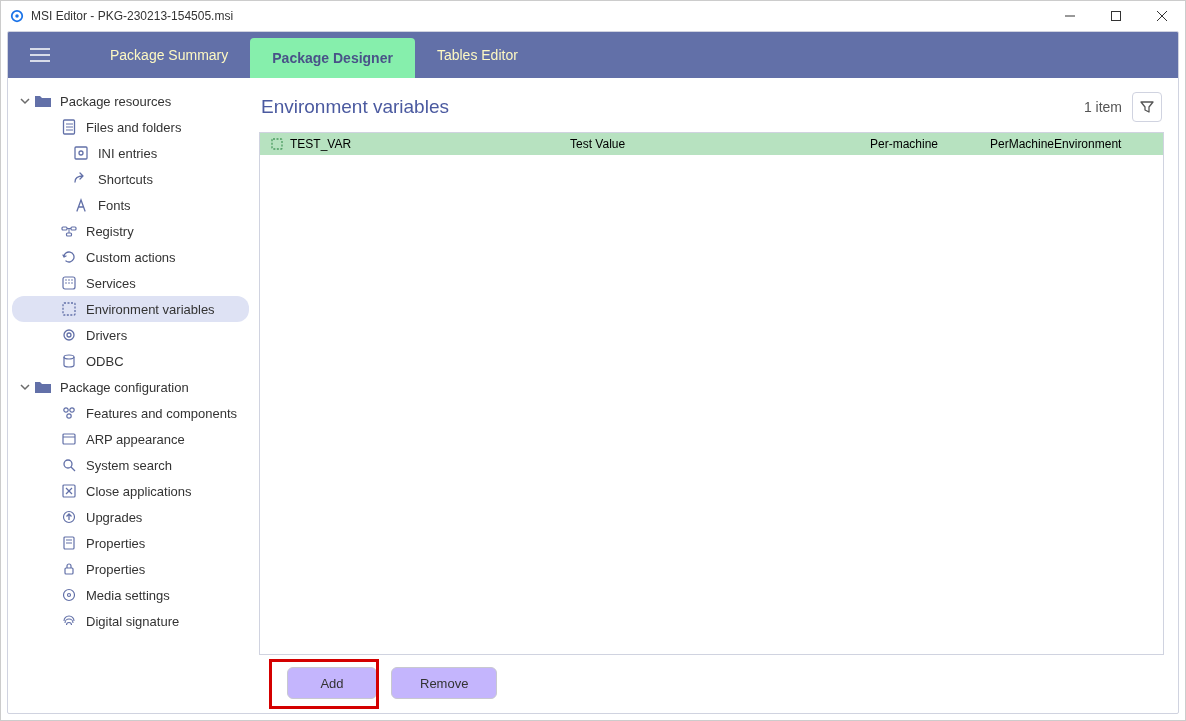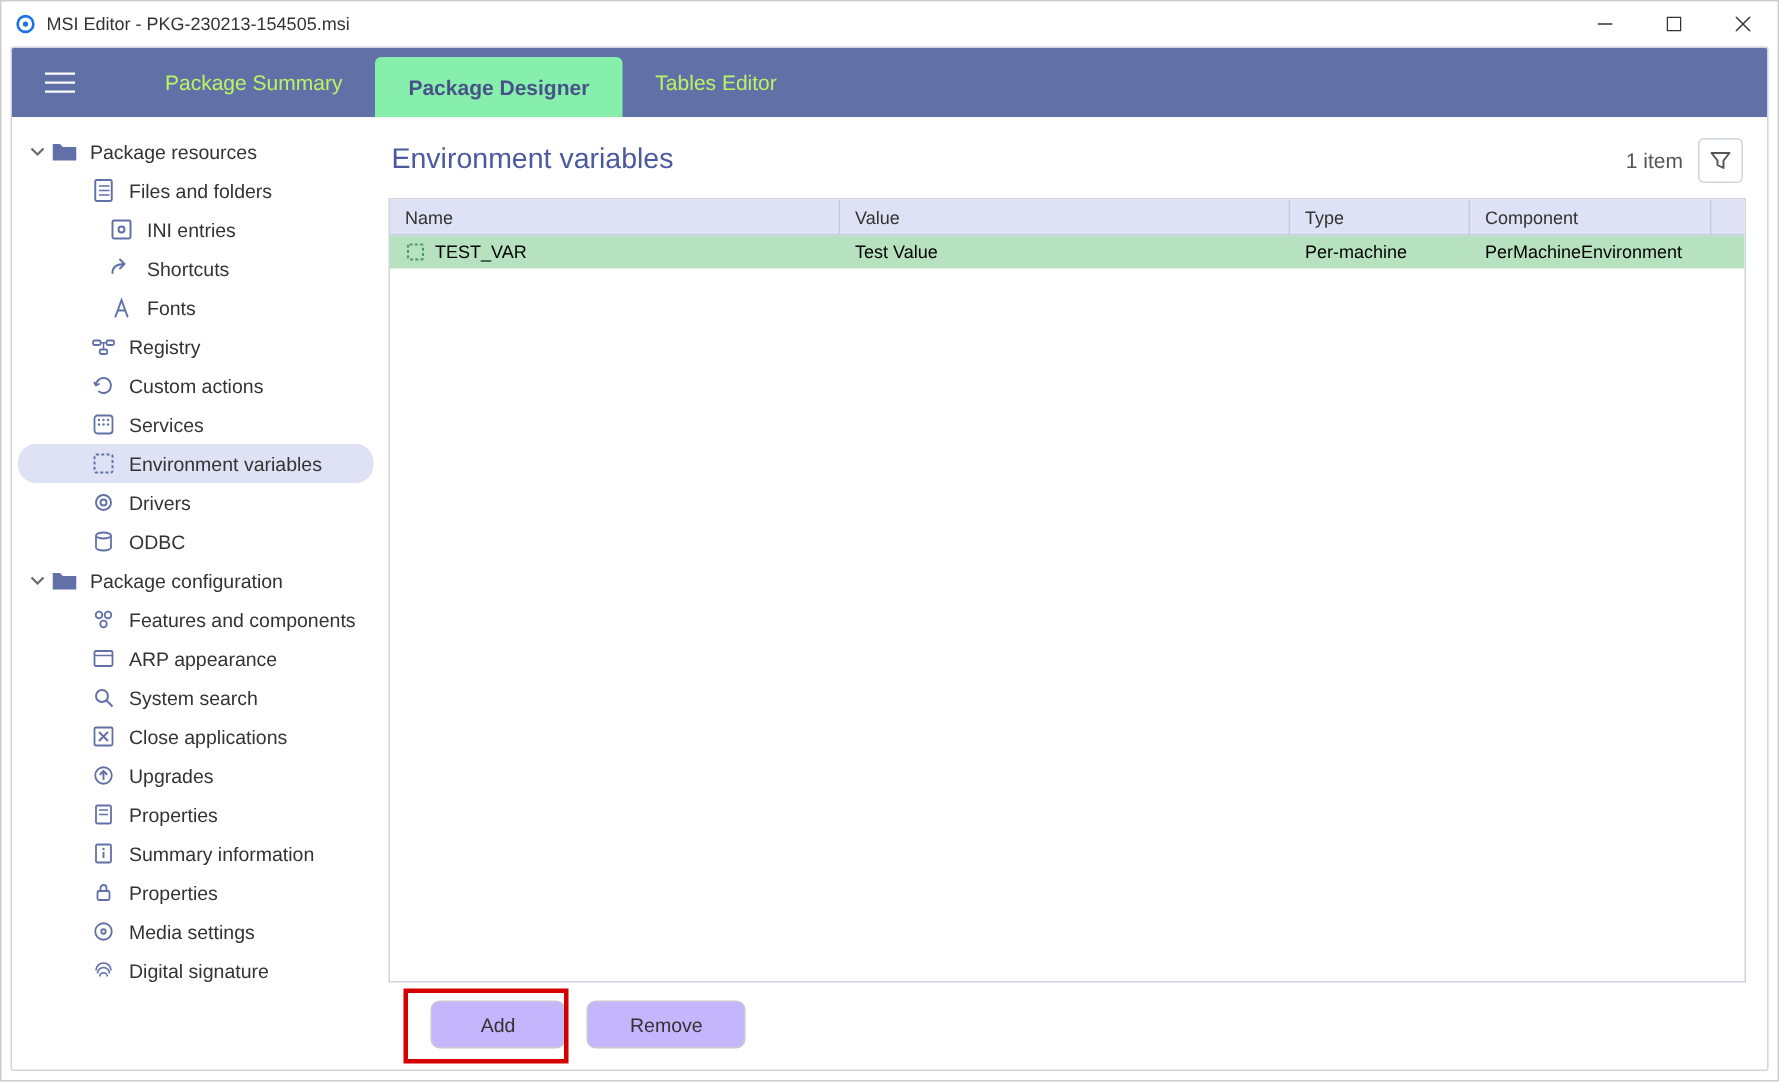--- a/index.html
+++ b/index.html
@@ -13,21 +13,21 @@
 .titlebar .controls div { width: 46px; height: 30px; display: flex; align-items: center; justify-content: center; cursor: pointer; }
 
 
 .outer { padding: 0 6px 6px 6px; height: calc(100% - 30px); }
 .frame { border: 1px solid #d0d3e0; height: 100%; background: #fff; display: flex; flex-direction: column; border-radius: 2px; overflow: hidden; }
 
 
 .topnav { height: 46px; background: #6270a8; display: flex; align-items: flex-end; padding-left: 14px; }
 .hamburger { width: 36px; height: 46px; display: flex; align-items: center; justify-content: center; margin-right: 30px; cursor: pointer; }
 .hamburger svg { stroke: #fff; }
-.tab { height: 46px; padding: 0 22px; display: flex; align-items: center; color: #bef264; font-size: 14px; cursor: pointer; }
+.tab { height: 46px; padding: 0 22px; display: flex; align-items: center; color: #fef9c3; font-size: 14px; cursor: pointer; }
 .tab.active { background: #86efac; color: #495288; border-top-left-radius: 4px; border-top-right-radius: 4px; font-weight: 700; margin-top: 6px; height: 40px; }
 
 
 .body { flex: 1; display: flex; overflow: hidden; }
 
 
 .sidebar { width: 245px; padding: 10px 4px 10px 4px; overflow-y: auto; }
 .tree-section { font-size: 13px; }
 .tree-row { display: flex; align-items: center; height: 26px; cursor: pointer; border-radius: 12px; padding-right: 8px; }
 .tree-row.selected { background: #dee2f4; }
@@ -345,32 +345,20 @@
       <span class="tree-icon">
                 <svg width="14" height="14" viewBox="0 0 14 14">
                   <rect x="2" y="1" width="10" height="12" rx="1" fill="none" stroke="#6270a8" stroke-width="1.2"></rect>
                   <line x1="4" y1="4" x2="10" y2="4" stroke="#6270a8"></line>
                   <line x1="4" y1="7" x2="10" y2="7" stroke="#6270a8"></line>
                 </svg>
               </span>
       <span class="tree-label">Properties</span>
     </div>
 
-    <div class="tree-row tree-indent-1">
-      <span class="tree-caret placeholder"></span>
-              <span class="tree-caret placeholder"></span>
-      <span class="tree-icon">
-                <svg width="14" height="14" viewBox="0 0 14 14">
-                  <rect x="2" y="1" width="10" height="12" rx="1" fill="none" stroke="#6270a8" stroke-width="1.2"></rect>
-                  <circle cx="7" cy="4" r="0.8" fill="#6270a8"></circle>
-                  <line x1="7" y1="6" x2="7" y2="10" stroke="#6270a8" stroke-width="1.3"></line>
-                </svg>
-              </span>
-      <span class="tree-label">Summary information</span>
-    </div>
 
     <div class="tree-row tree-indent-1">
       <span class="tree-caret placeholder"></span>
               <span class="tree-caret placeholder"></span>
       <span class="tree-icon">
                 <svg width="14" height="14" viewBox="0 0 14 14">
                   <rect x="3" y="6" width="8" height="6" rx="1" fill="none" stroke="#6270a8" stroke-width="1.2"></rect>
                   <path d="M5 6 V4 a2 2 0 0 1 4 0 V6" fill="none" stroke="#6270a8" stroke-width="1.2"></path>
                 </svg>
               </span>
@@ -408,27 +396,20 @@
     <div class="content-title">Environment variables</div>
     <div class="item-count">1 item</div>
     <div class="filter-btn">
       <svg width="16" height="16" viewBox="0 0 16 16">
                 <path d="M2 3 h12 L10 8 v5 l-4 -2 V8 z" fill="none" stroke-width="1.3" stroke-linejoin="round"></path>
               </svg>
     </div>
   </div>
 
   <div class="table-wrap">
-    <div class="table-head">
-      <div class="th col-name">Name</div>
-      <div class="th col-value">Value</div>
-      <div class="th col-type">Type</div>
-      <div class="th col-comp">Component</div>
-      <div class="th col-spacer"></div>
-    </div>
     <div class="table-body">
       <div class="tr selected">
         <div class="td col-name">
           <span class="row-icon">
                     <svg width="12" height="12" viewBox="0 0 12 12">
                       <rect x="1" y="1" width="10" height="10" rx="1" fill="none" stroke="#4a9a5f" stroke-width="1.3" stroke-dasharray="2,1.5"></rect>
                     </svg>
                   </span>
           <span>TEST_VAR</span>
         </div>

